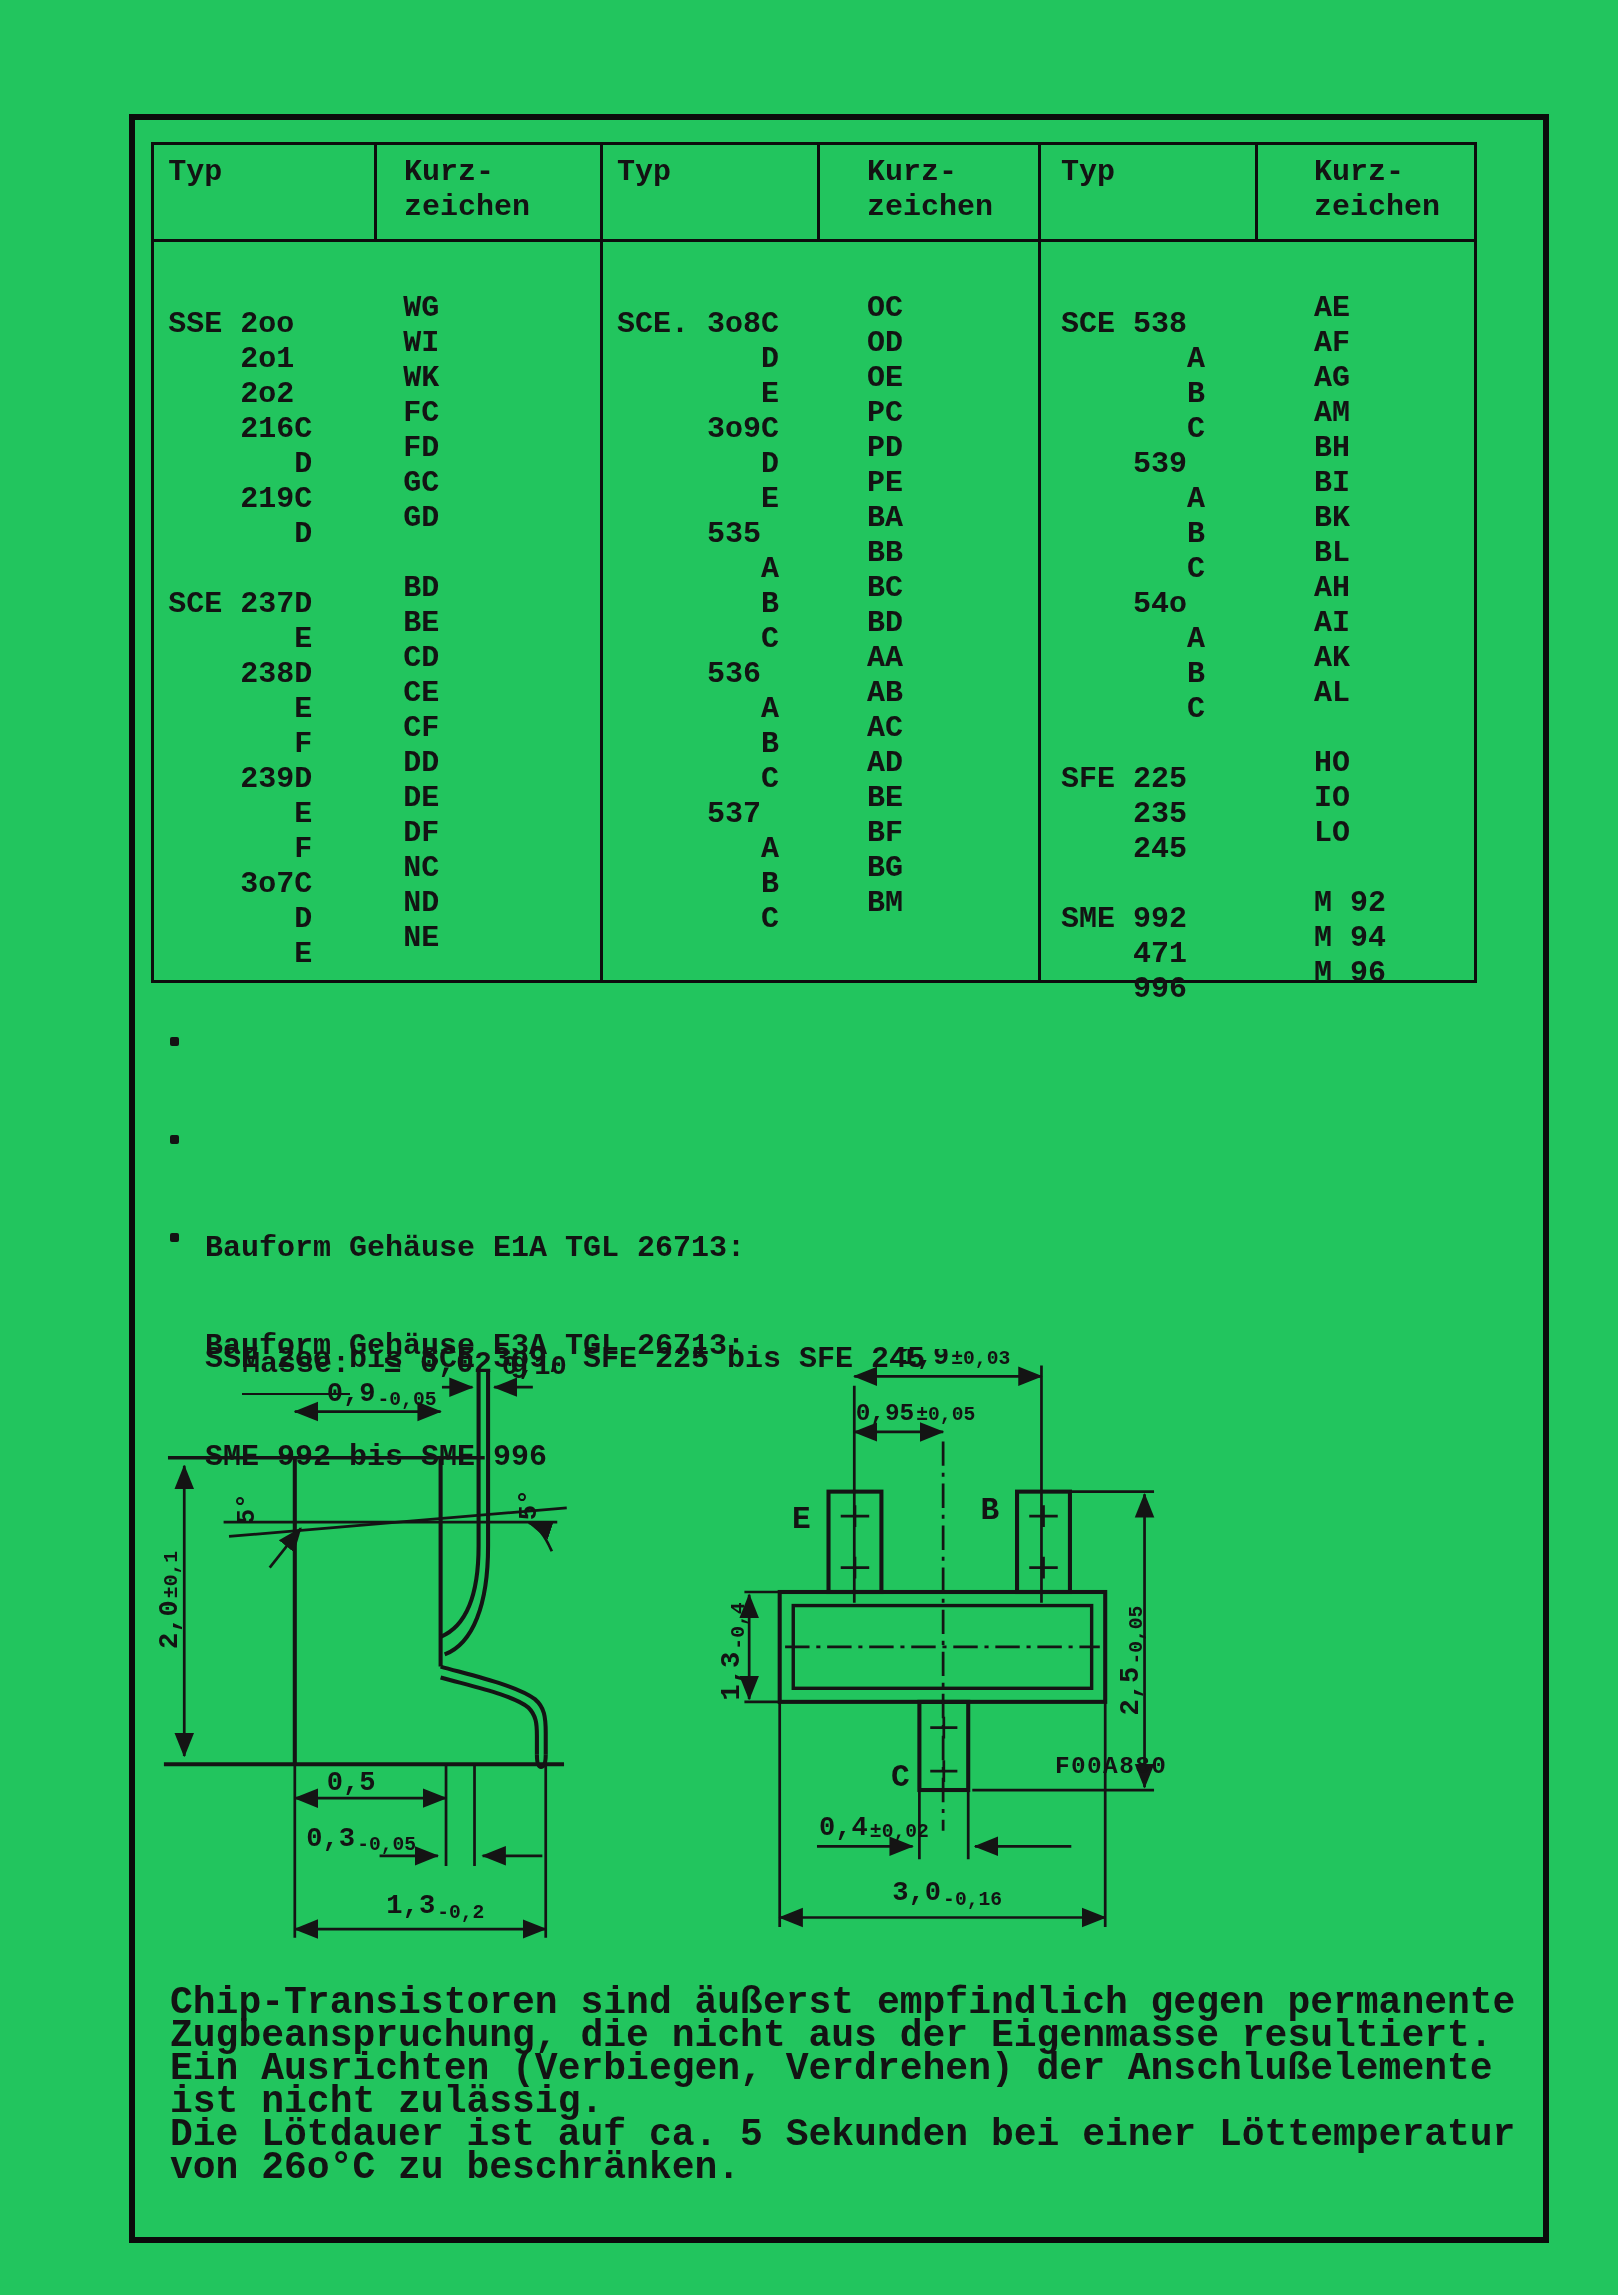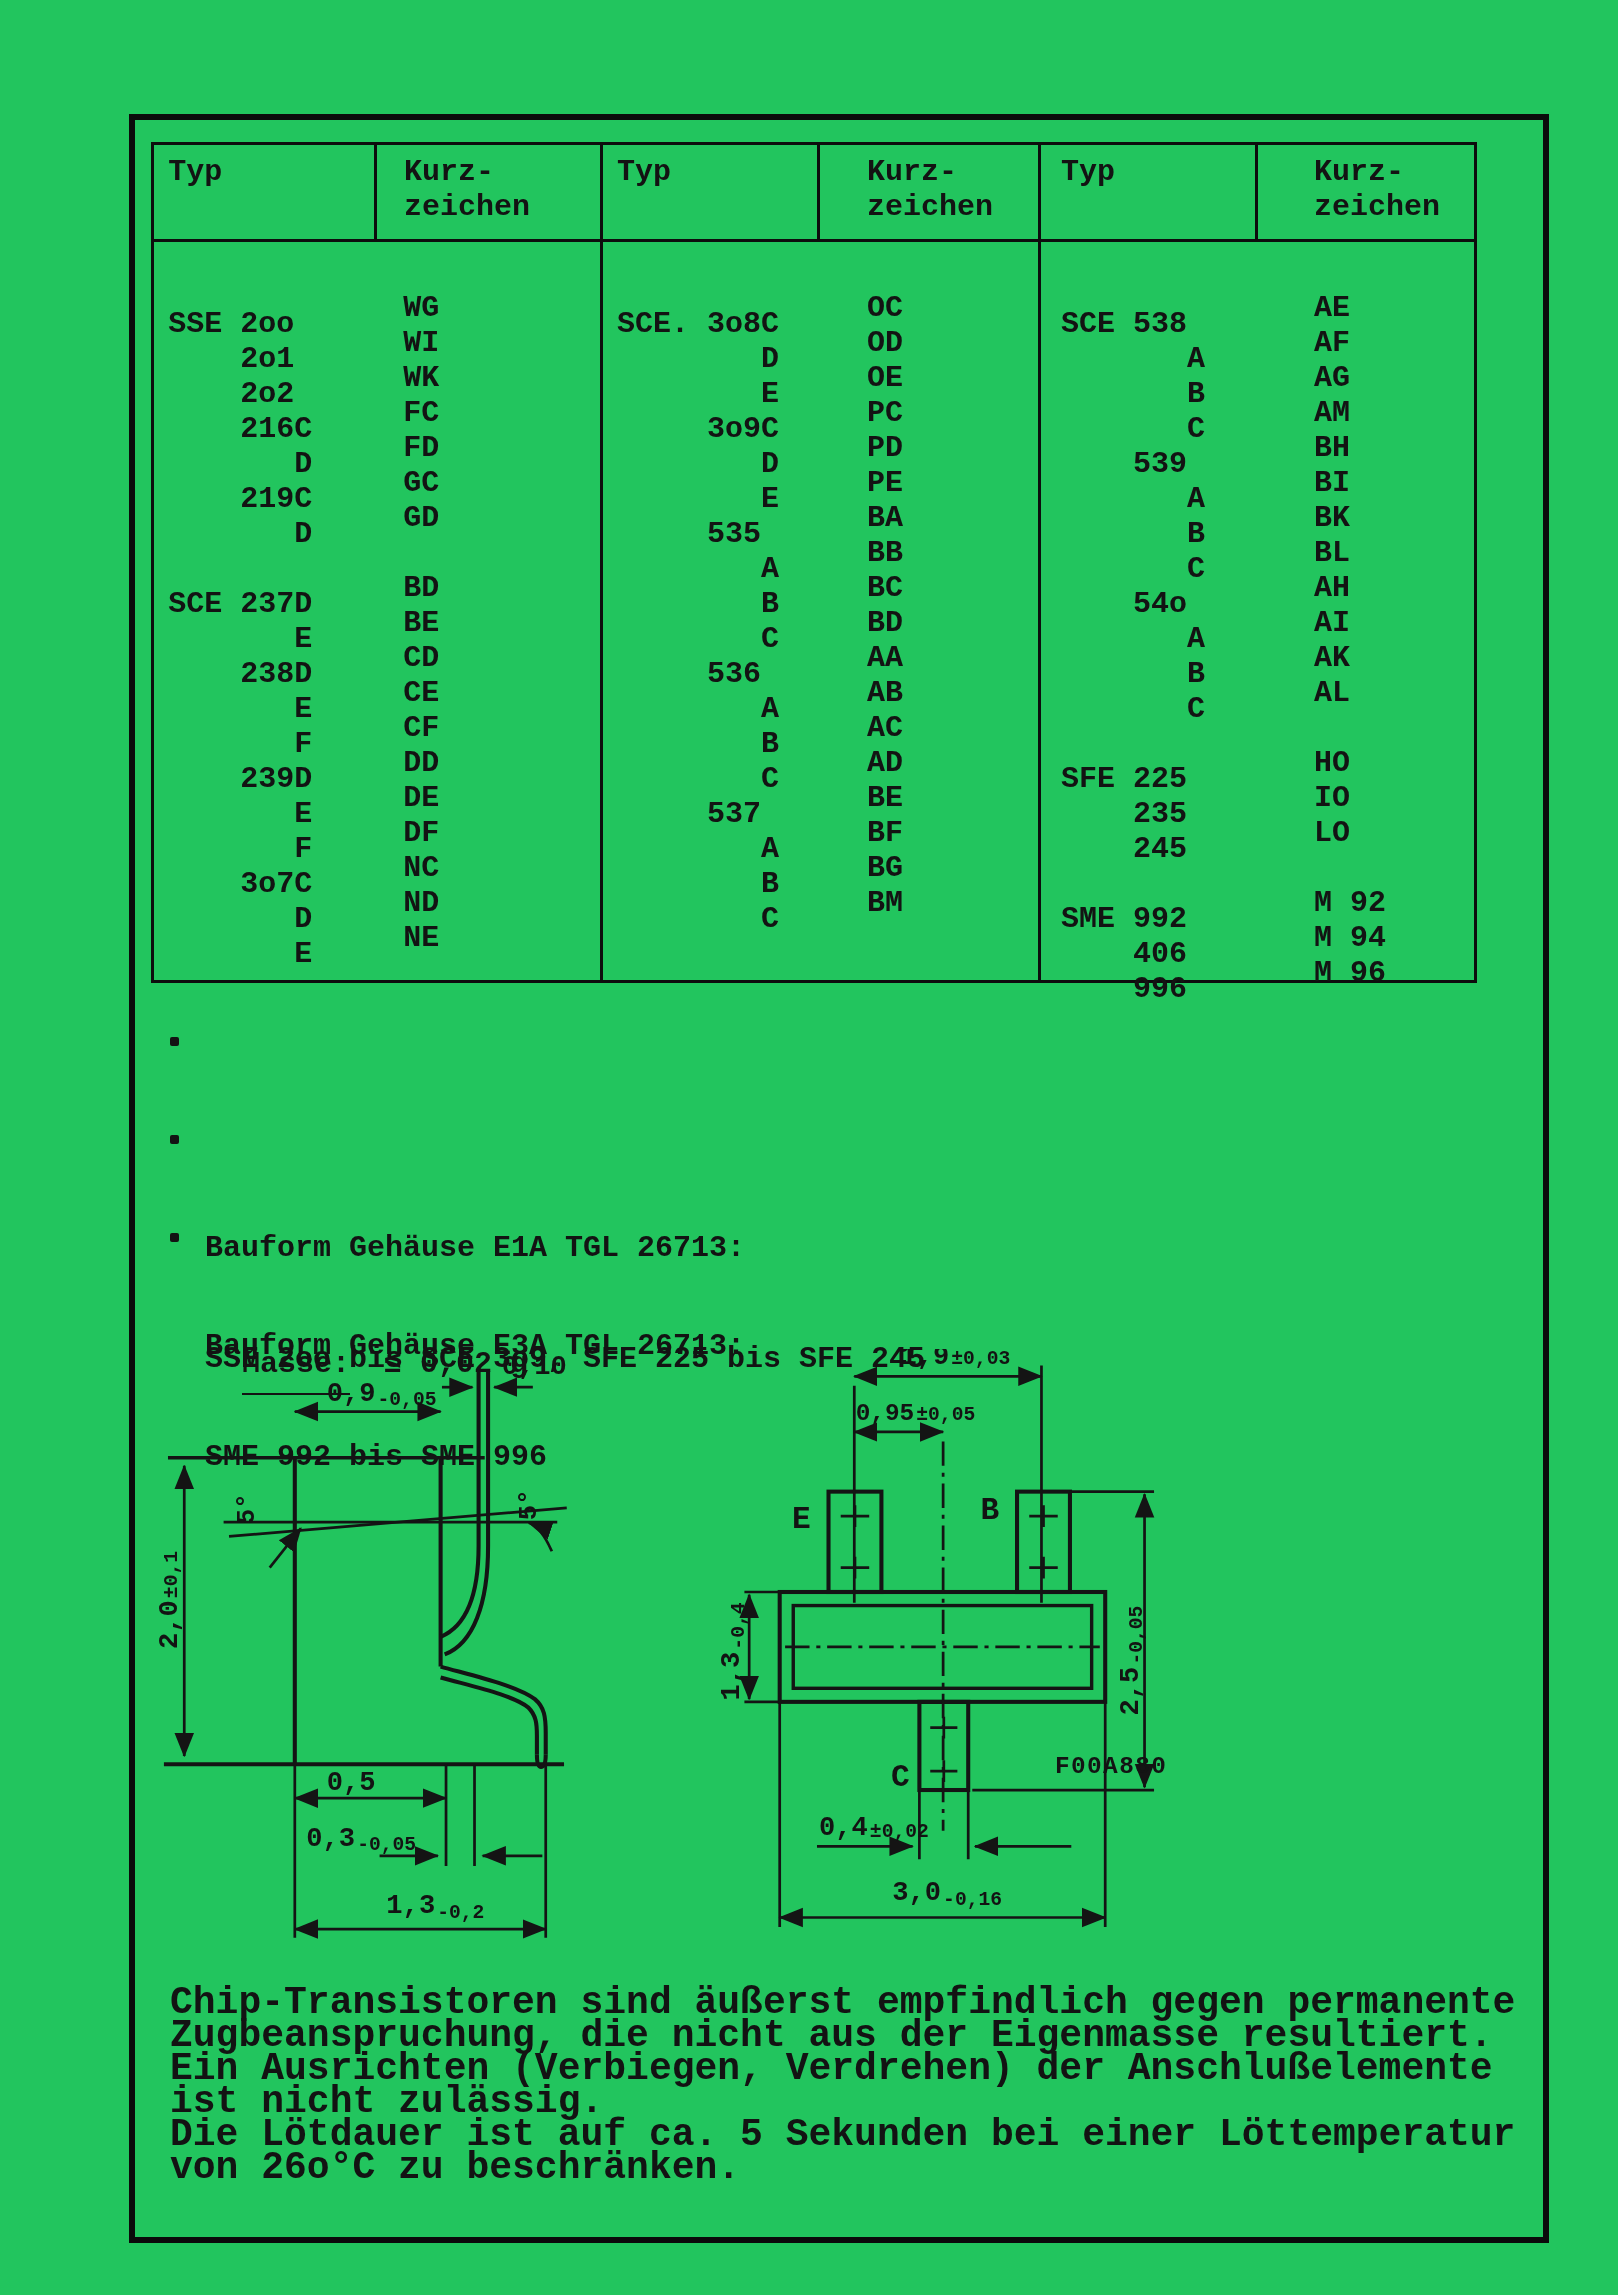--- a/index.html
+++ b/index.html
@@ -111,21 +111,21 @@
         <div class="trow"><span class="cell-typ">    54o</span><span class="cell-kurz">AH</span></div>
         <div class="trow"><span class="cell-typ">       A</span><span class="cell-kurz">AI</span></div>
         <div class="trow"><span class="cell-typ">       B</span><span class="cell-kurz">AK</span></div>
         <div class="trow"><span class="cell-typ">       C</span><span class="cell-kurz">AL</span></div>
         <div class="trow"><span class="cell-typ"></span><span class="cell-kurz"></span></div>
         <div class="trow"><span class="cell-typ">SFE 225</span><span class="cell-kurz">HO</span></div>
         <div class="trow"><span class="cell-typ">    235</span><span class="cell-kurz">IO</span></div>
         <div class="trow"><span class="cell-typ">    245</span><span class="cell-kurz">LO</span></div>
         <div class="trow"><span class="cell-typ"></span><span class="cell-kurz"></span></div>
         <div class="trow"><span class="cell-typ">SME 992</span><span class="cell-kurz">M 92</span></div>
-        <div class="trow"><span class="cell-typ">    406</span><span class="cell-kurz">M 94</span></div>
+        <div class="trow"><span class="cell-typ">    471</span><span class="cell-kurz">M 94</span></div>
         <div class="trow"><span class="cell-typ">    996</span><span class="cell-kurz">M 96</span></div>
       </div>
   </div>
 
   <div class="bullet" style="left:205px;top:1021px;">
     <span class="dot"></span>
   </div>
   <div class="bullet" style="left:205px;top:1119px;">
     <span class="dot"></span>
     <div>Bauform Gehäuse E1A TGL 26713:</div>

